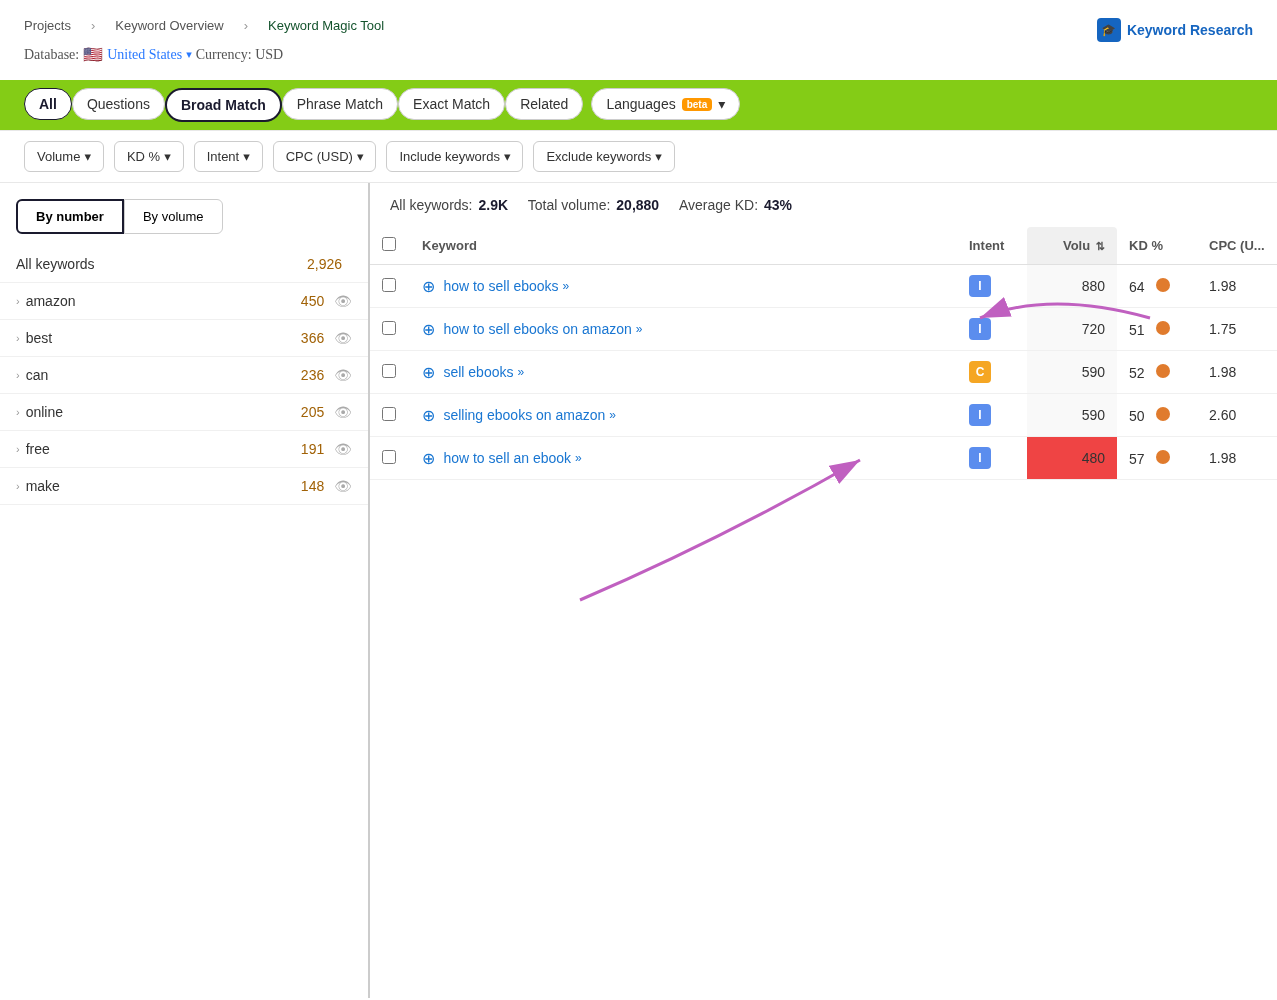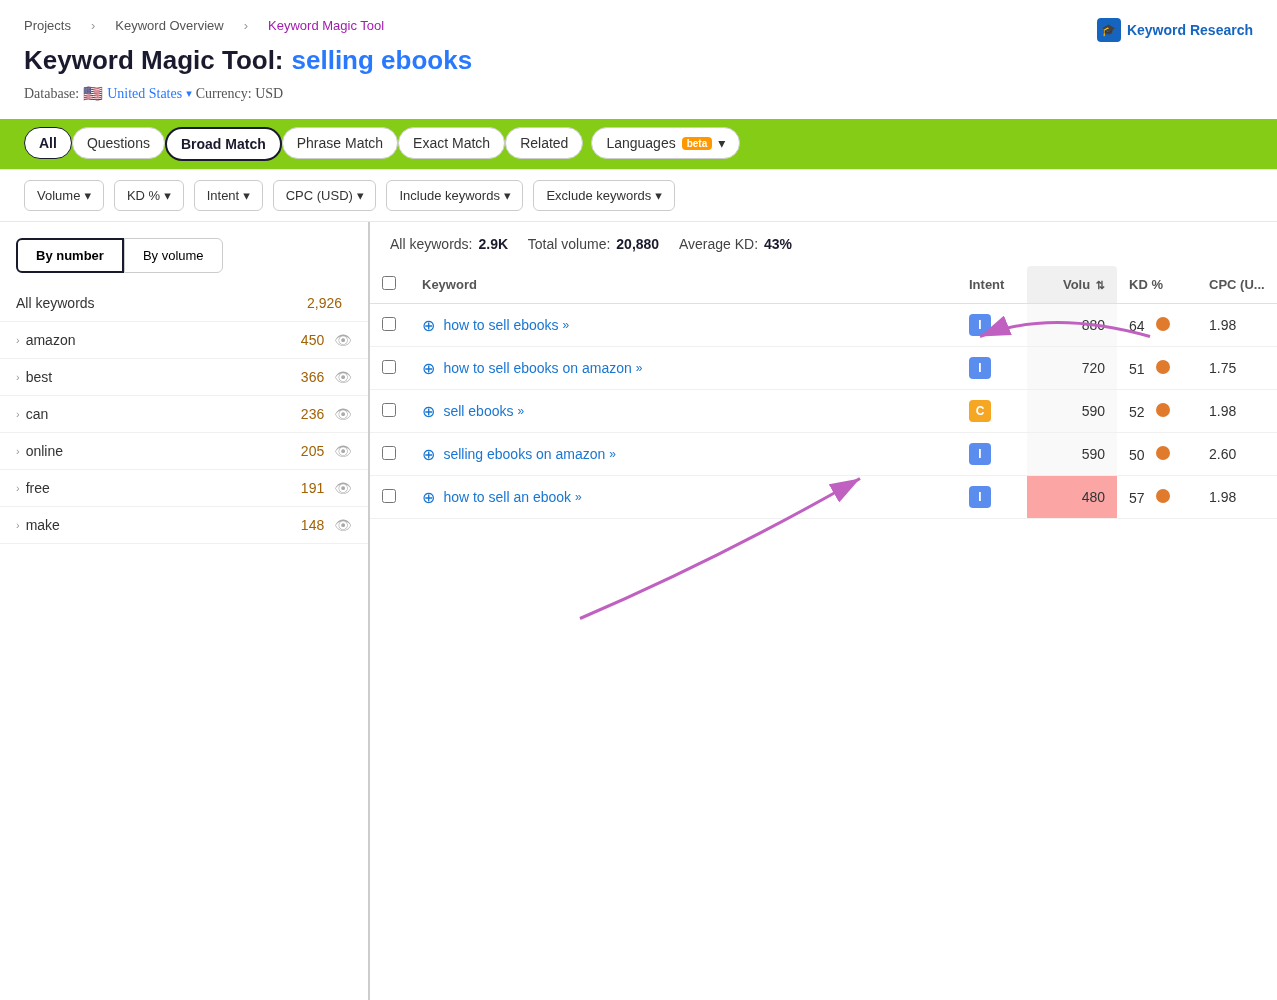--- a/index.html
+++ b/index.html
@@ -20,21 +20,21 @@
     .breadcrumb {
       display: flex;
       align-items: center;
       padding: 18px 24px 8px;
       font-size: 13px;
       color: #555;
       gap: 20px;
     }
     .breadcrumb a { color: #555; text-decoration: none; }
     .breadcrumb .sep { color: #999; }
-    .breadcrumb .current { color: #a21caf; font-weight: 500; }
+    .breadcrumb .current { color: #14532d; font-weight: 500; }
     
     .top-right {
       position: absolute;
       top: 18px;
       right: 24px;
       display: flex;
       align-items: center;
       gap: 6px;
       color: #1565c0;
       font-weight: 600;
@@ -304,24 +304,20 @@
     <a href="#">Keyword Overview</a>
     <span class="sep">›</span>
     <span class="current">Keyword Magic Tool</span>
   </div>
 
   <div class="top-right">
     <div class="kw-icon">🎓</div>
     <span>Keyword Research</span>
   </div>
 
-  <div class="page-title">
-    <span>Keyword Magic Tool:</span>
-    <span class="keyword-term">selling ebooks</span>
-  </div>
 
   <div class="subtitle">
     <span>Database:</span>
     <span class="db-link">
       <span class="flag">🇺🇸</span>
       <span>United States</span>
       <span class="chevron-down">▾</span>
     </span>
     <span>Currency: USD</span>
   </div>
@@ -551,21 +547,21 @@
             <td>
               <a href="#" class="kw-link">
                 <span class="kw-add-icon">⊕</span>
                 <span>how to sell an ebook</span>
                 <span class="kw-arrows">»</span>
               </a>
             </td>
             <td>
               <span class="intent-badge intent-i">I</span>
             </td>
-            <td style="text-align:right;background:#fca5a5" class="active-col">480</td>
+            <td style="text-align:right;background:#ef4444" class="active-col">480</td>
             <td>
               <span class="kd-value">57</span>
               <span class="kd-dot kd-orange"></span>
             </td>
             <td>1.98</td>
           </tr>
         </tbody>
       </table>
     </div>
   </div>

